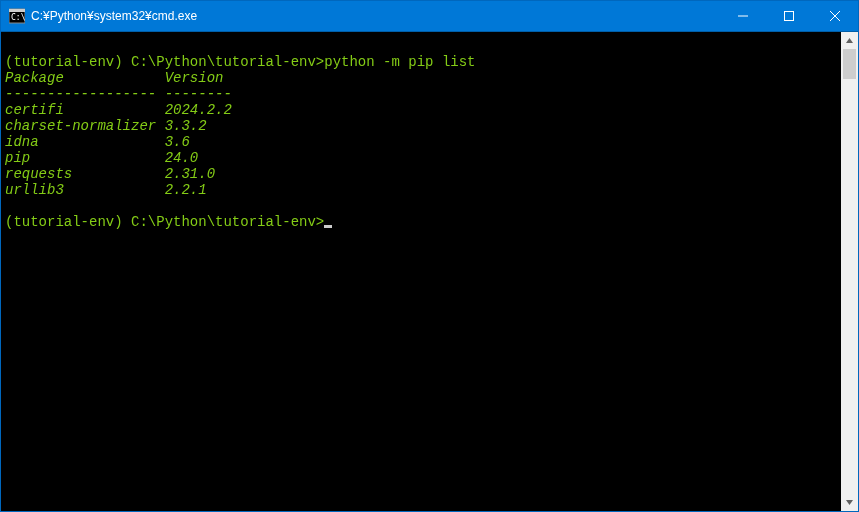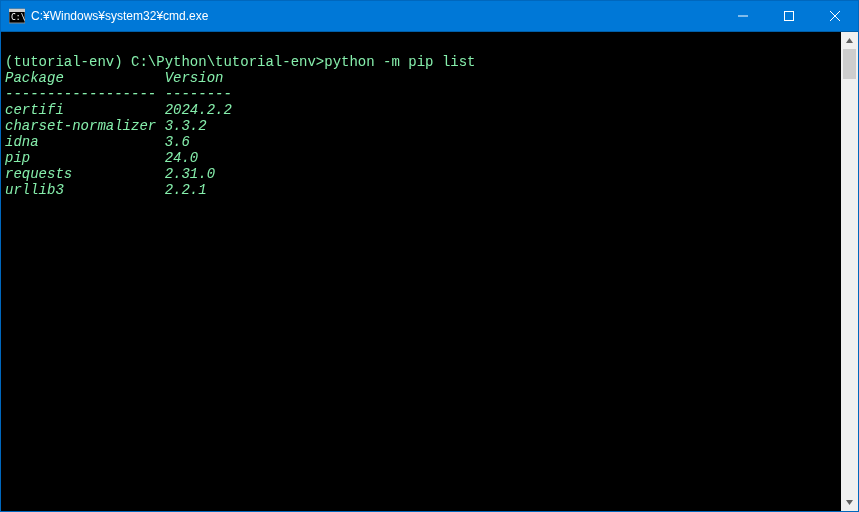--- a/index.html
+++ b/index.html
@@ -47,21 +47,21 @@
     background: #000000;
     display: flex;
     border-top: 1px solid #005ea8;
   }
   .terminal {
     flex: 1 1 auto;
     padding: 6px 4px 4px 4px;
     font-family: Consolas, "Courier New", monospace;
     font-size: 14px;
     line-height: 16px;
-    color: #86efac;
+    color: #84cc16;
     white-space: pre;
     overflow: hidden;
   }
   .scrollbar {
     width: 17px;
     background: #f0f0f0;
     position: relative;
     display: flex;
     flex-direction: column;
   }
@@ -100,21 +100,21 @@
 <div class="window">
 
   <div class="titlebar">
     <span class="app-icon">
       <svg width="16" height="16" viewBox="0 0 16 16">
         <rect x="0" y="1" width="16" height="14" fill="#000" stroke="#888" stroke-width="1"></rect>
         <rect x="0" y="1" width="16" height="3" fill="#ccc"></rect>
         <text x="2" y="12" font-size="8" fill="#fff" font-family="monospace">C:\</text>
       </svg>
     </span>
-    <span class="title-text">C:¥Windows¥system32¥cmd.exe</span>
+    <span class="title-text">C:¥Python¥system32¥cmd.exe</span>
     <span class="spacer"></span>
     <div class="win-btn">
       <svg width="10" height="10" viewBox="0 0 10 10">
           <line x1="0" y1="5" x2="10" y2="5" stroke="#fff" stroke-width="1"></line>
         </svg>
     </div>
     <div class="win-btn">
       <svg width="10" height="10" viewBox="0 0 10 10">
           <rect x="0.5" y="0.5" width="9" height="9" fill="none" stroke="#fff" stroke-width="1"></rect>
         </svg>
@@ -124,21 +124,21 @@
         <line x1="0" y1="0" x2="10" y2="10" stroke="#fff" stroke-width="1"></line>
         <line x1="10" y1="0" x2="0" y2="10" stroke="#fff" stroke-width="1"></line>
       </svg>
     </div>
   </div>
 
   <div class="client">
     <div class="terminal"><span> </span>
 <span><span>(tutorial-env)</span> <span>C:\Python\tutorial-env&gt;</span><span>python -m pip list</span></span>
 <span class="pkg-row"><span class="pkg-name">Package</span><span class="pkg-ver">Version</span></span><span class="pkg-row"><span class="pkg-name">------------------</span><span class="pkg-ver">--------</span></span><span class="pkg-row"><span class="pkg-name">certifi</span><span class="pkg-ver">2024.2.2</span></span><span class="pkg-row"><span class="pkg-name">charset-normalizer</span><span class="pkg-ver">3.3.2</span></span><span class="pkg-row"><span class="pkg-name">idna</span><span class="pkg-ver">3.6</span></span><span class="pkg-row"><span class="pkg-name">pip</span><span class="pkg-ver">24.0</span></span><span class="pkg-row"><span class="pkg-name">requests</span><span class="pkg-ver">2.31.0</span></span><span class="pkg-row"><span class="pkg-name">urllib3</span><span class="pkg-ver">2.2.1</span></span>
-</div>
+<span><span>(tutorial-env)</span> <span>C:\Python\tutorial-env&gt;</span><span class="cursor"></span></span></div>
 
     <div class="scrollbar">
       <div class="scroll-btn">
         <svg width="9" height="9" viewBox="0 0 9 9">
             <polygon points="4.5,2 8,7 1,7" fill="#606060"></polygon>
           </svg>
       </div>
       <div class="scroll-track">
         <div class="scroll-thumb"></div>
       </div>

